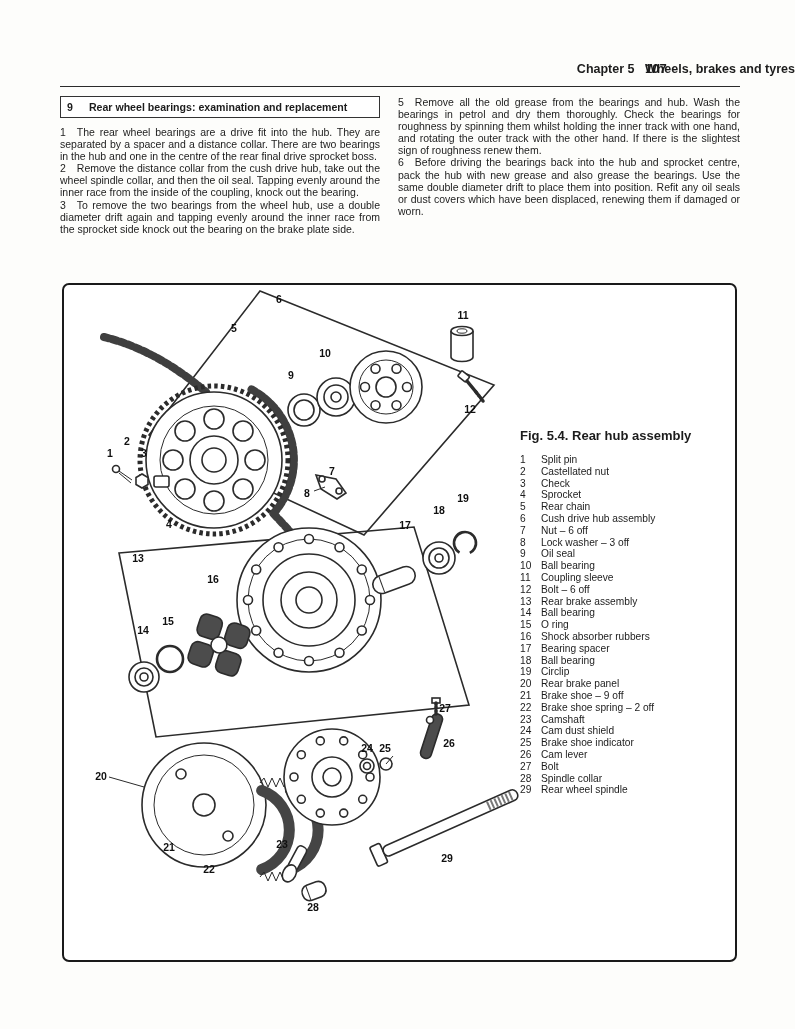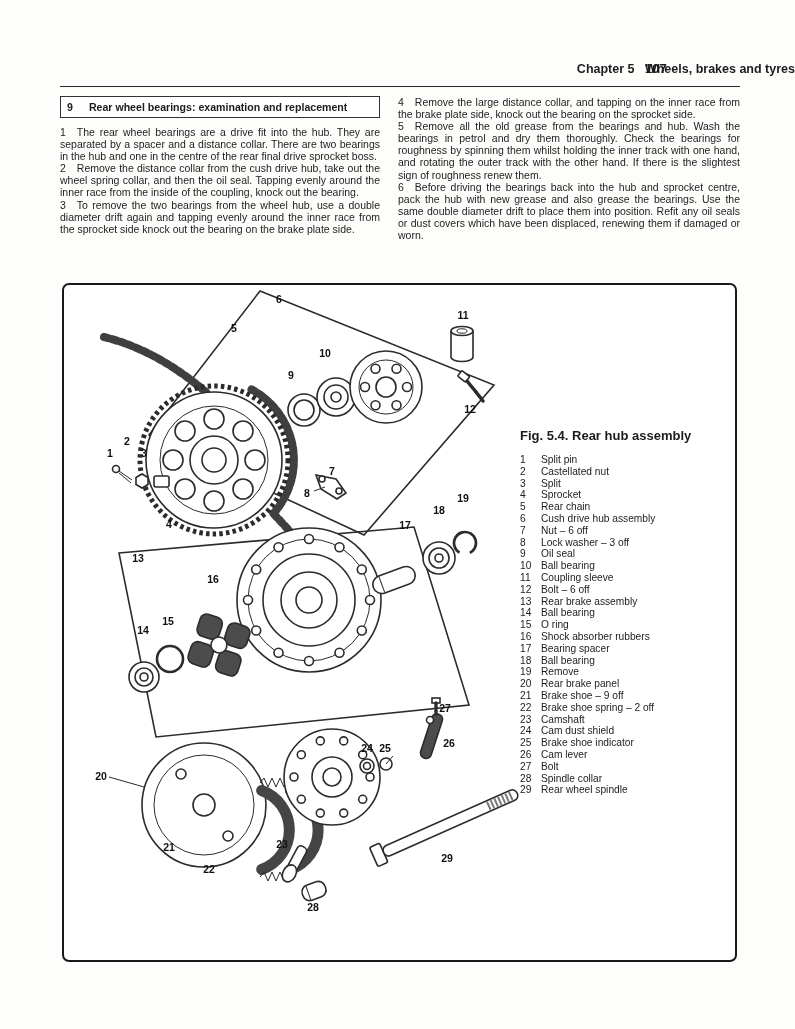--- a/index.html
+++ b/index.html
@@ -73,26 +73,25 @@
   <div class="page-number">107</div>
   <div class="header-rule"></div>
 
   <div class="section-heading">
     <span class="sec-num">9</span><span>Rear wheel bearings: examination and replacement</span>
   </div>
 
   <div class="col left">
   <p class="para"><span class="pnum">1</span><span>The rear wheel bearings are a drive fit into the hub. They are separated by a spacer and a distance collar. There are two bearings in the hub and one in the centre of the rear final drive sprocket boss.</span></p>
 
-  <p class="para"><span class="pnum">2</span><span>Remove the distance collar from the cush drive hub, take out the wheel spring collar, and then the oil seal. Tapping evenly around the inner race from the inside of the coupling, knock out the bearing.</span></p>
+  <p class="para"><span class="pnum">2</span><span>Remove the distance collar from the cush drive hub, take out the wheel spindle collar, and then the oil seal. Tapping evenly around the inner race from the inside of the coupling, knock out the bearing.</span></p>
 
   <p class="para"><span class="pnum">3</span><span>To remove the two bearings from the wheel hub, use a double diameter drift again and tapping evenly around the inner race from the sprocket side knock out the bearing on the brake plate side.</span></p>
 </div>
   <div class="col right">
-  <p class="para"><span class="pnum">4</span><span>Remove the large distance collar, and tapping on the inner race from the brake plate side, knock out the bearing on the sprocket side.</span></p>
 
   <p class="para"><span class="pnum">5</span><span>Remove all the old grease from the bearings and hub. Wash the bearings in petrol and dry them thoroughly. Check the bearings for roughness by spinning them whilst holding the inner track with one hand, and rotating the outer track with the other hand. If there is the slightest sign of roughness renew them.</span></p>
 
   <p class="para"><span class="pnum">6</span><span>Before driving the bearings back into the hub and sprocket centre, pack the hub with new grease and also grease the bearings. Use the same double diameter drift to place them into position. Refit any oil seals or dust covers which have been displaced, renewing them if damaged or worn.</span></p>
 </div>
 
   <div class="figure">
 
     <svg viewBox="0 0 671 675">
 
@@ -322,21 +321,21 @@
           <text x="383" y="577" class="callout">29</text>
         </g>
     </svg>
 
     <div class="fig-caption">Fig. 5.4. Rear hub assembly</div>
     <div class="parts">
   <div class="part-row"><span class="part-num">1</span><span class="part-label">Split pin</span></div>
 
   <div class="part-row"><span class="part-num">2</span><span class="part-label">Castellated nut</span></div>
 
-  <div class="part-row"><span class="part-num">3</span><span class="part-label">Split</span></div>
+  <div class="part-row"><span class="part-num">3</span><span class="part-label">Check</span></div>
 
   <div class="part-row"><span class="part-num">4</span><span class="part-label">Sprocket</span></div>
 
   <div class="part-row"><span class="part-num">5</span><span class="part-label">Rear chain</span></div>
 
   <div class="part-row"><span class="part-num">6</span><span class="part-label">Cush drive hub assembly</span></div>
 
   <div class="part-row"><span class="part-num">7</span><span class="part-label">Nut – 6 off</span></div>
 
   <div class="part-row"><span class="part-num">8</span><span class="part-label">Lock washer – 3 off</span></div>
@@ -354,21 +353,21 @@
   <div class="part-row"><span class="part-num">14</span><span class="part-label">Ball bearing</span></div>
 
   <div class="part-row"><span class="part-num">15</span><span class="part-label">O ring</span></div>
 
   <div class="part-row"><span class="part-num">16</span><span class="part-label">Shock absorber rubbers</span></div>
 
   <div class="part-row"><span class="part-num">17</span><span class="part-label">Bearing spacer</span></div>
 
   <div class="part-row"><span class="part-num">18</span><span class="part-label">Ball bearing</span></div>
 
-  <div class="part-row"><span class="part-num">19</span><span class="part-label">Remove</span></div>
+  <div class="part-row"><span class="part-num">19</span><span class="part-label">Circlip</span></div>
 
   <div class="part-row"><span class="part-num">20</span><span class="part-label">Rear brake panel</span></div>
 
   <div class="part-row"><span class="part-num">21</span><span class="part-label">Brake shoe – 9 off</span></div>
 
   <div class="part-row"><span class="part-num">22</span><span class="part-label">Brake shoe spring – 2 off</span></div>
 
   <div class="part-row"><span class="part-num">23</span><span class="part-label">Camshaft</span></div>
 
   <div class="part-row"><span class="part-num">24</span><span class="part-label">Cam dust shield</span></div>

